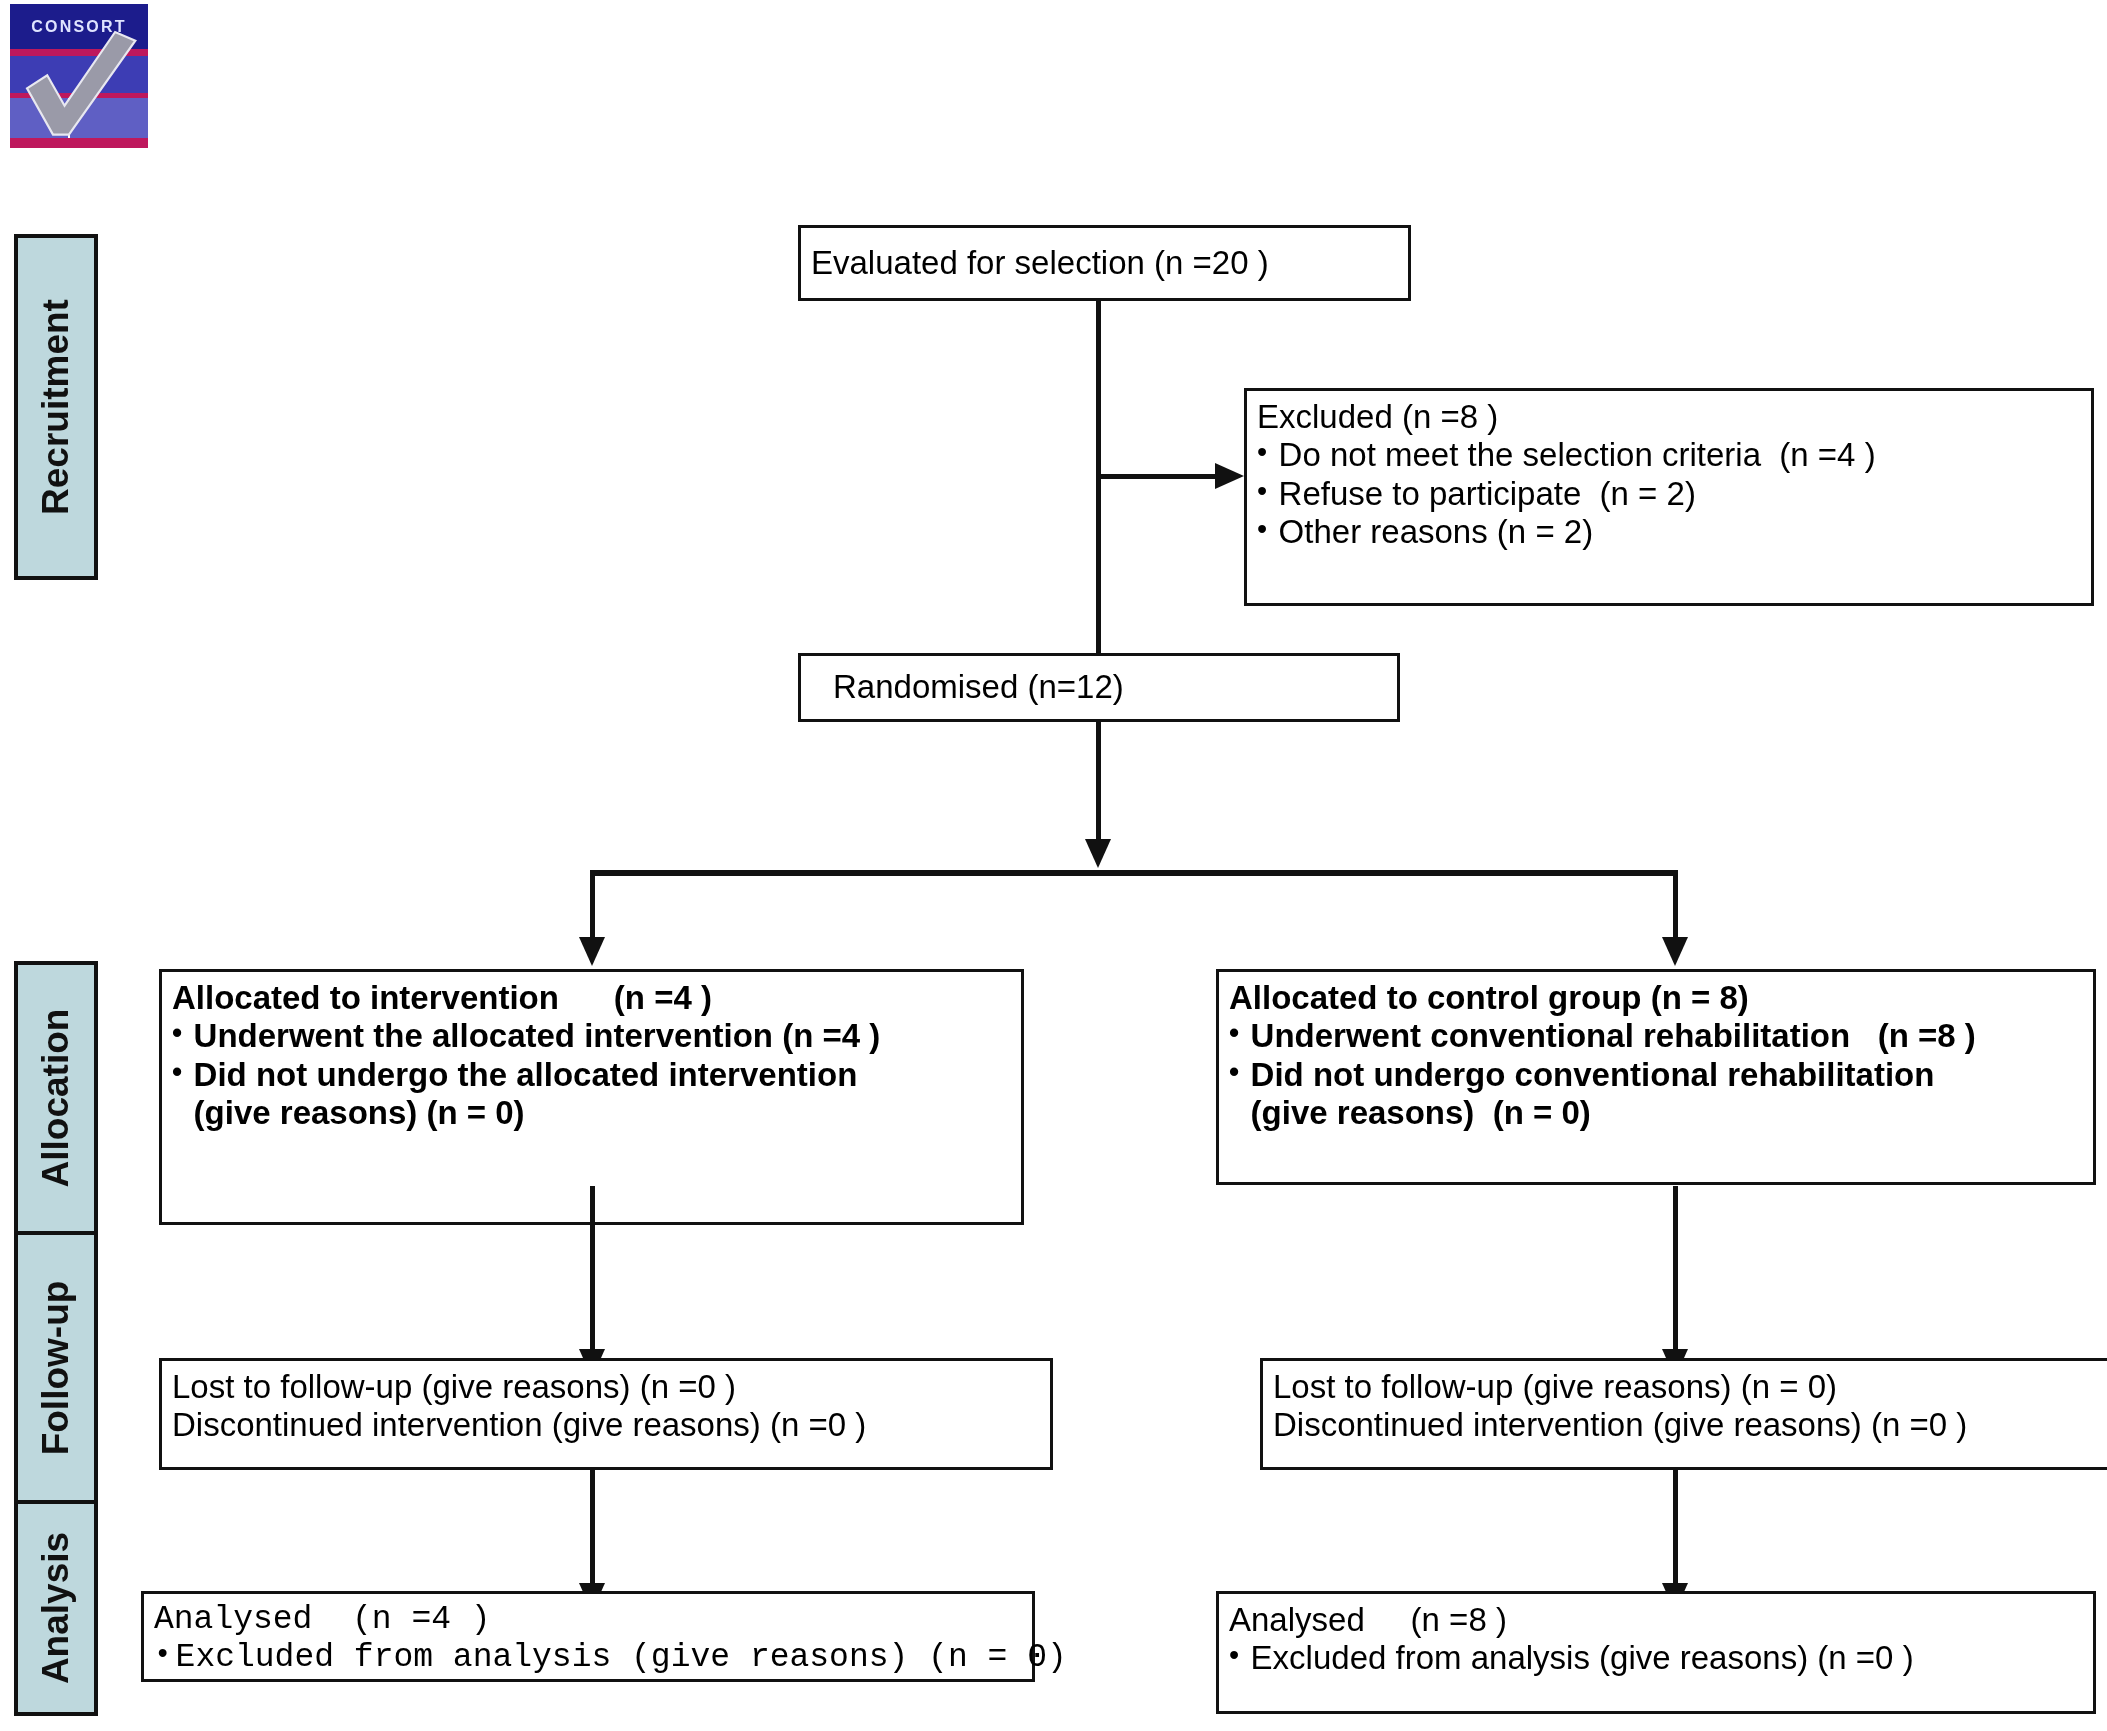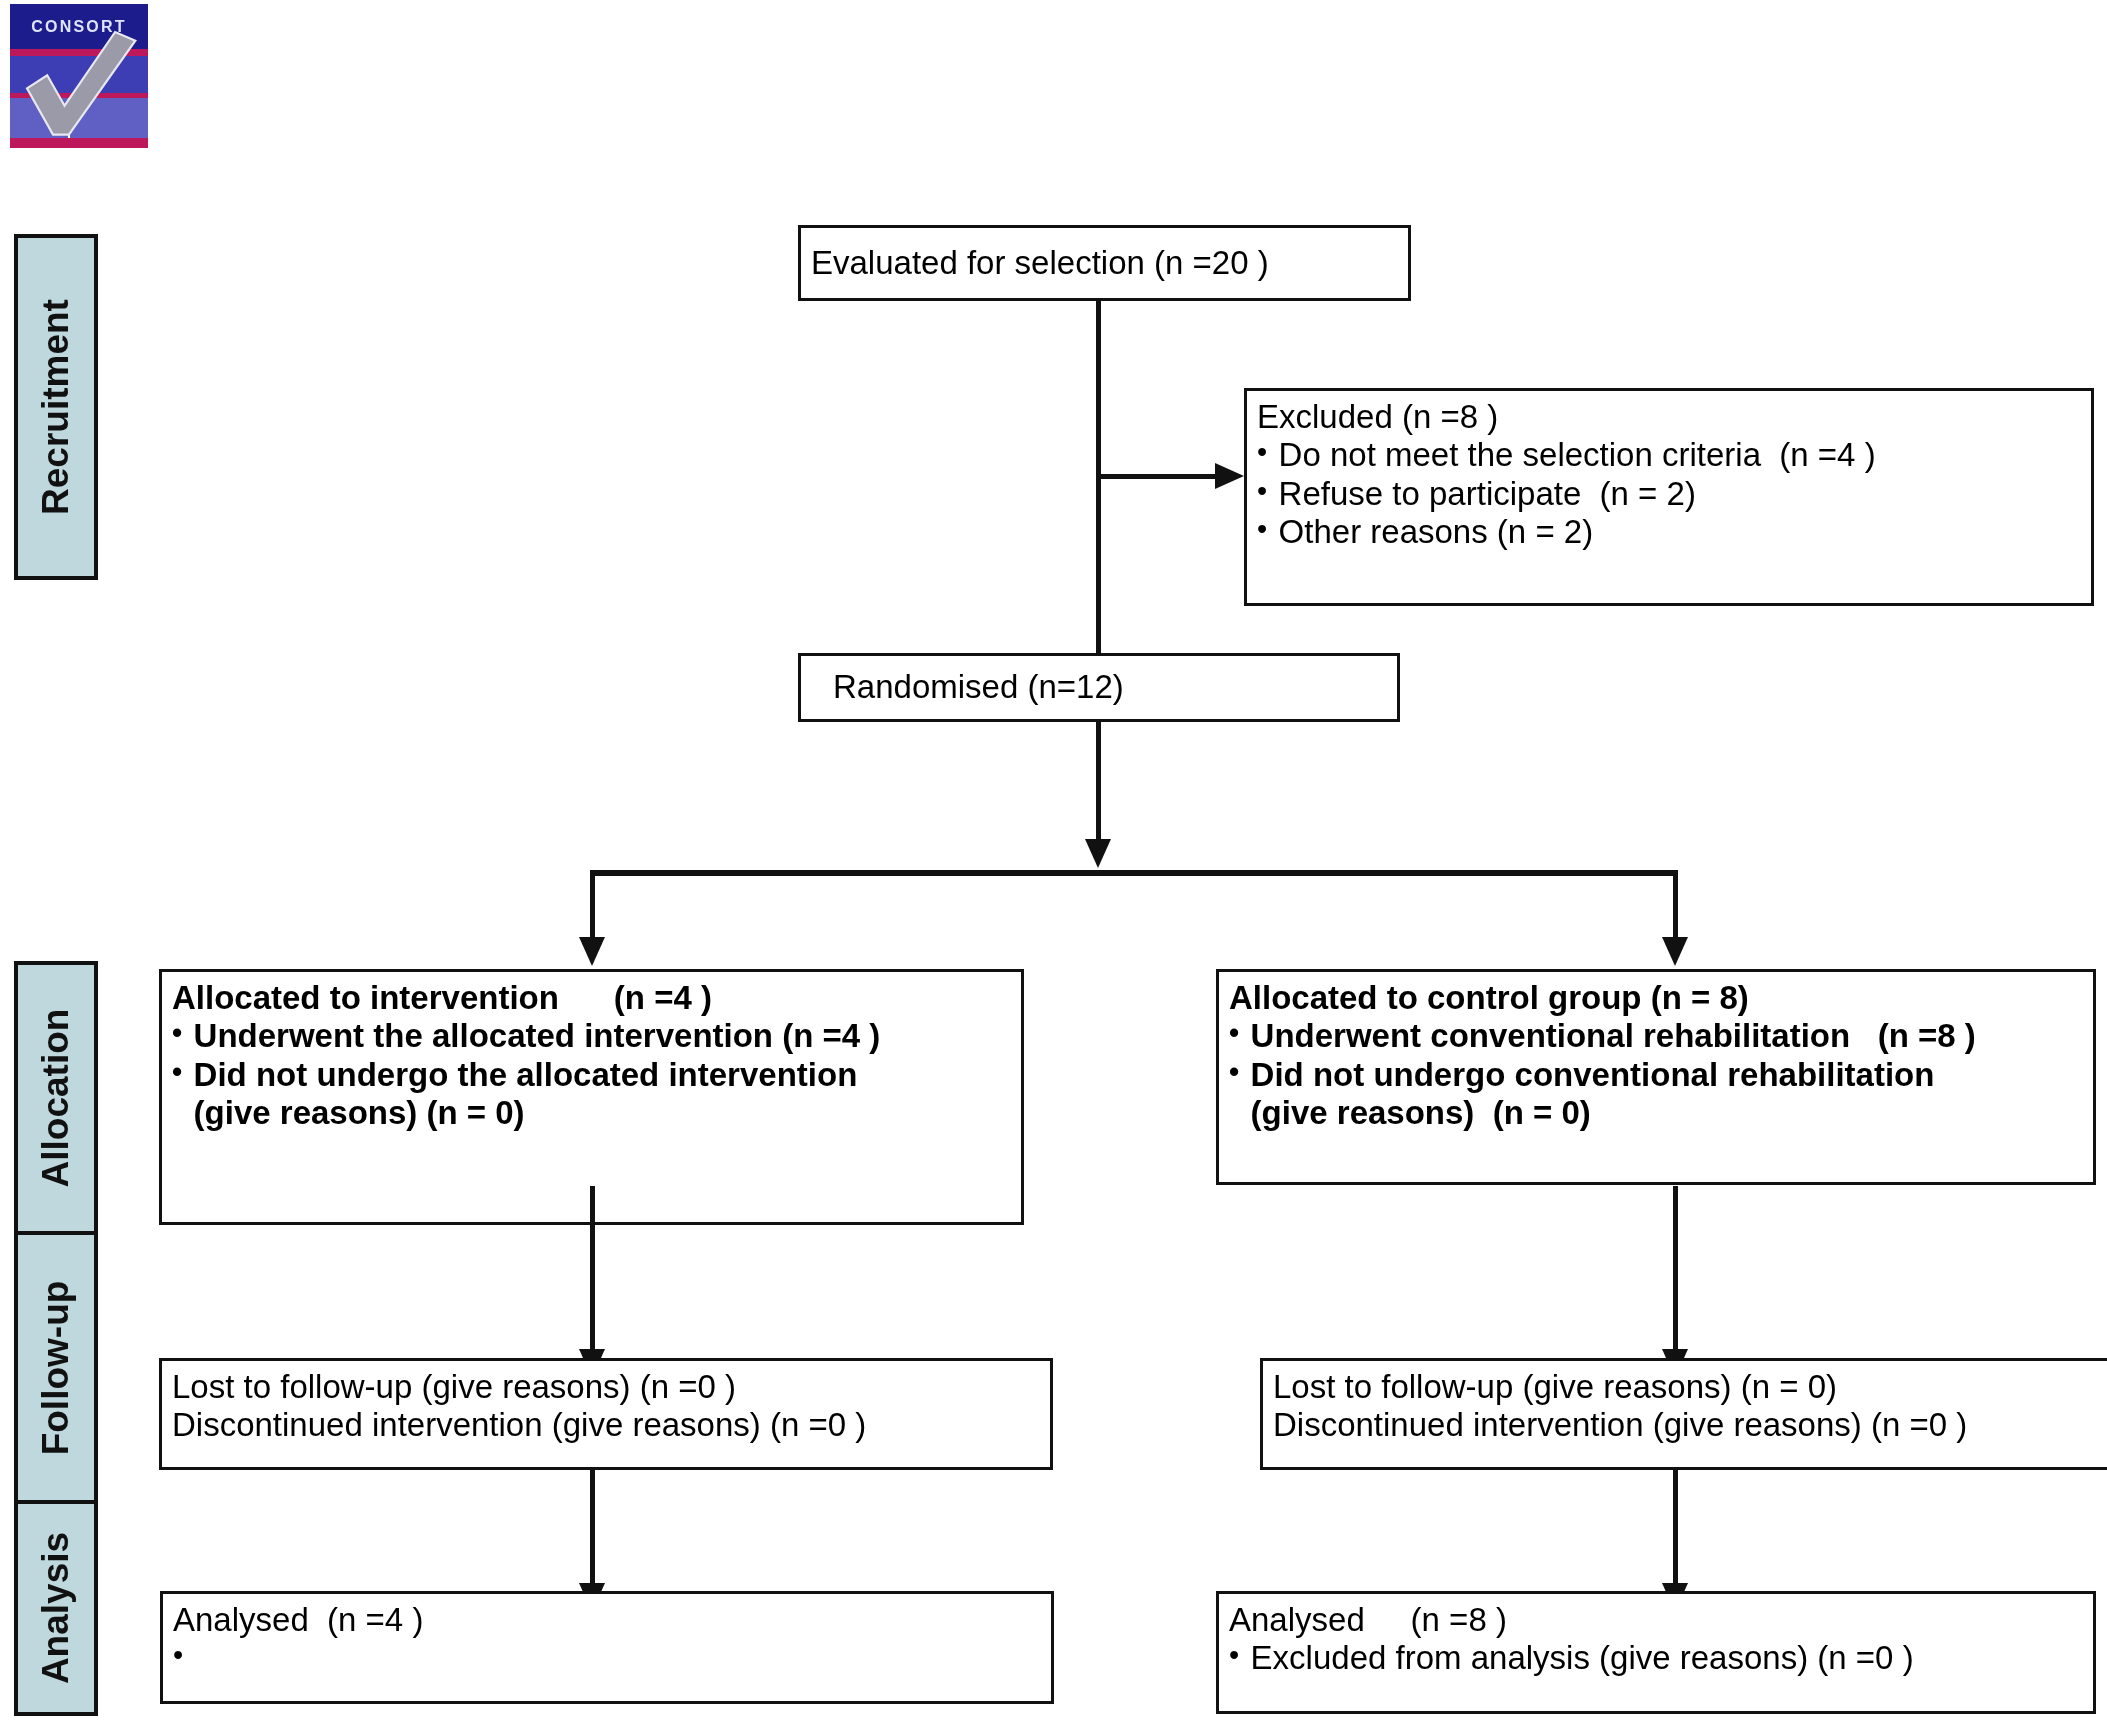--- a/index.html
+++ b/index.html
@@ -264,24 +264,25 @@
     <span class="line">Lost to follow-up (give reasons) (n = 0)</span>
     <span class="line">Discontinued intervention (give reasons) (n =0 )</span>
   </div>
 
   <div class="vline" style="left:590px; top:1469px; width:5px; height:123px;"></div>
   <div class="arrow-down" style="left:579px; top:1583px;"></div>
 
   <div class="vline" style="left:1673px; top:1469px; width:5px; height:123px;"></div>
   <div class="arrow-down" style="left:1662px; top:1583px;"></div>
 
-  <div class="box" style="left:160px; top:1591px; width:894px; height:113px;">
+  <div class="box" style="left:141px; top:1591px; width:894px; height:91px;font-family:Liberation Mono, monospace;">
     <span class="line">Analysed  (n =4 )</span>
     <span class="line bullet">
       <span class="dot">•</span>
+      <span class="btxt">Excluded from analysis (give reasons) (n = 0)</span>
     </span>
   </div>
 
   <div class="box" style="left:1216px; top:1591px; width:880px; height:123px;">
     <span class="line">Analysed     (n =8 )</span>
     <span class="line bullet">
       <span class="dot">•</span>
       <span class="btxt">Excluded from analysis (give reasons) (n =0 )</span>
     </span>
   </div>

